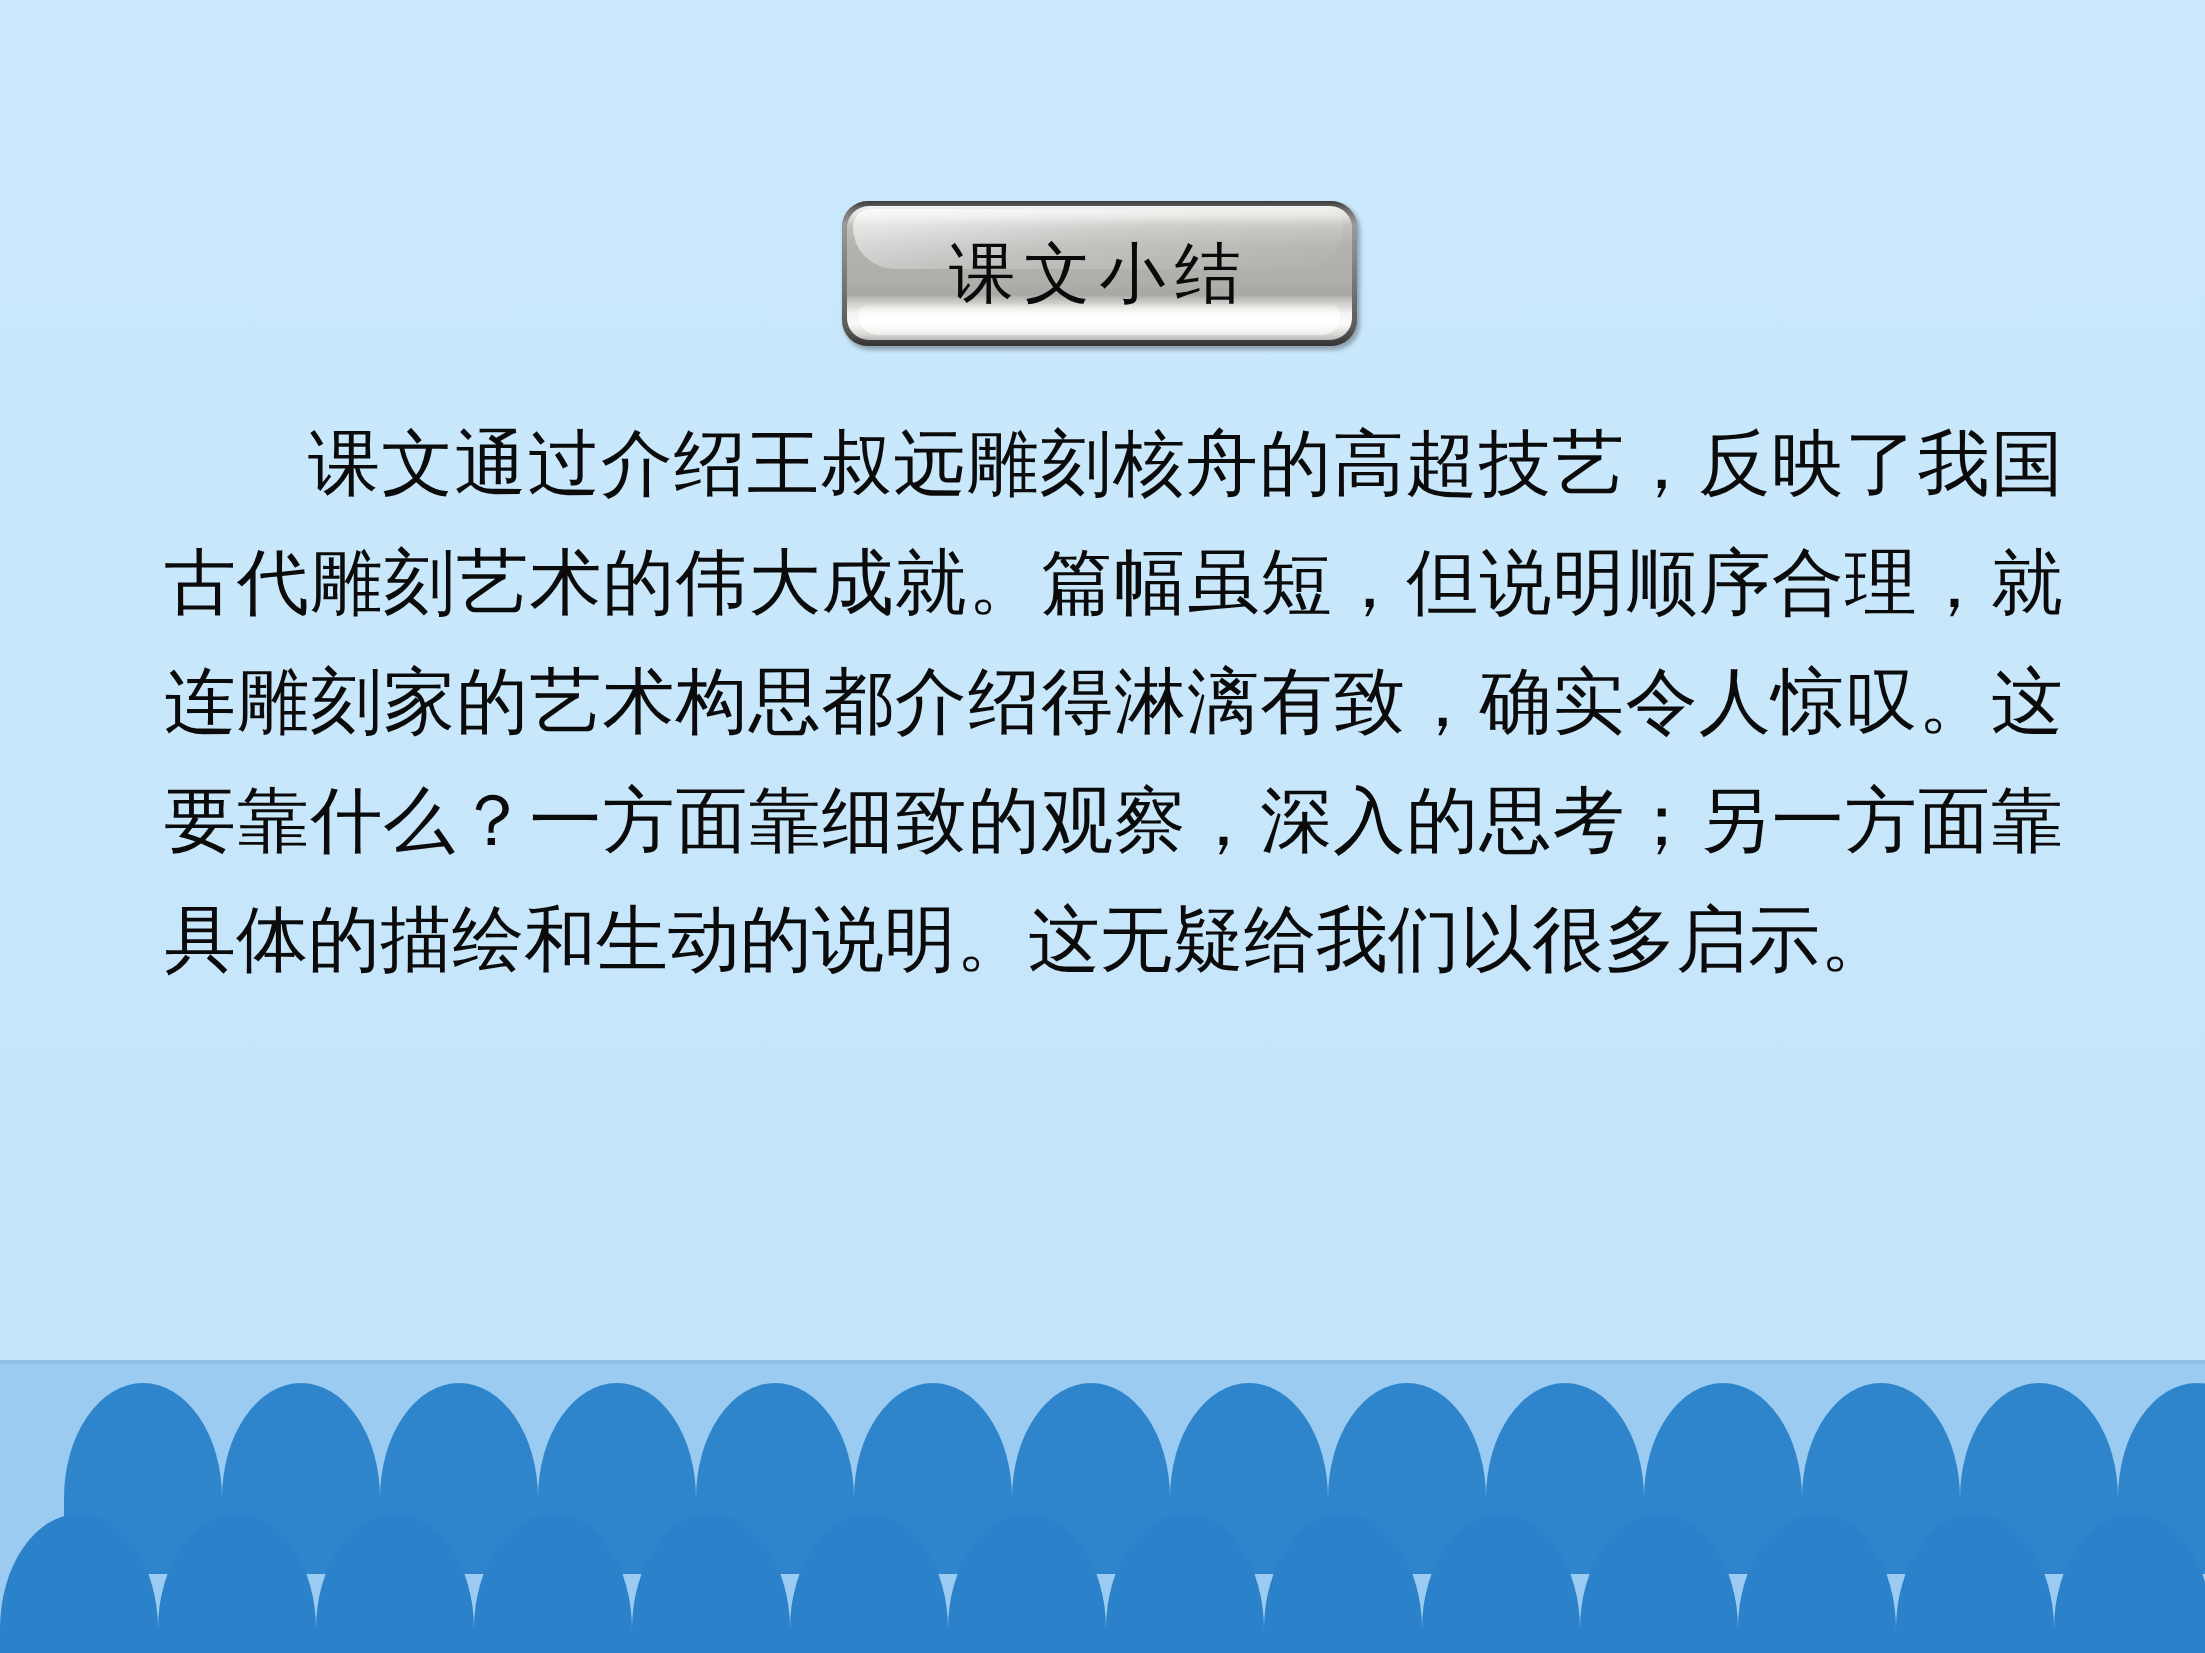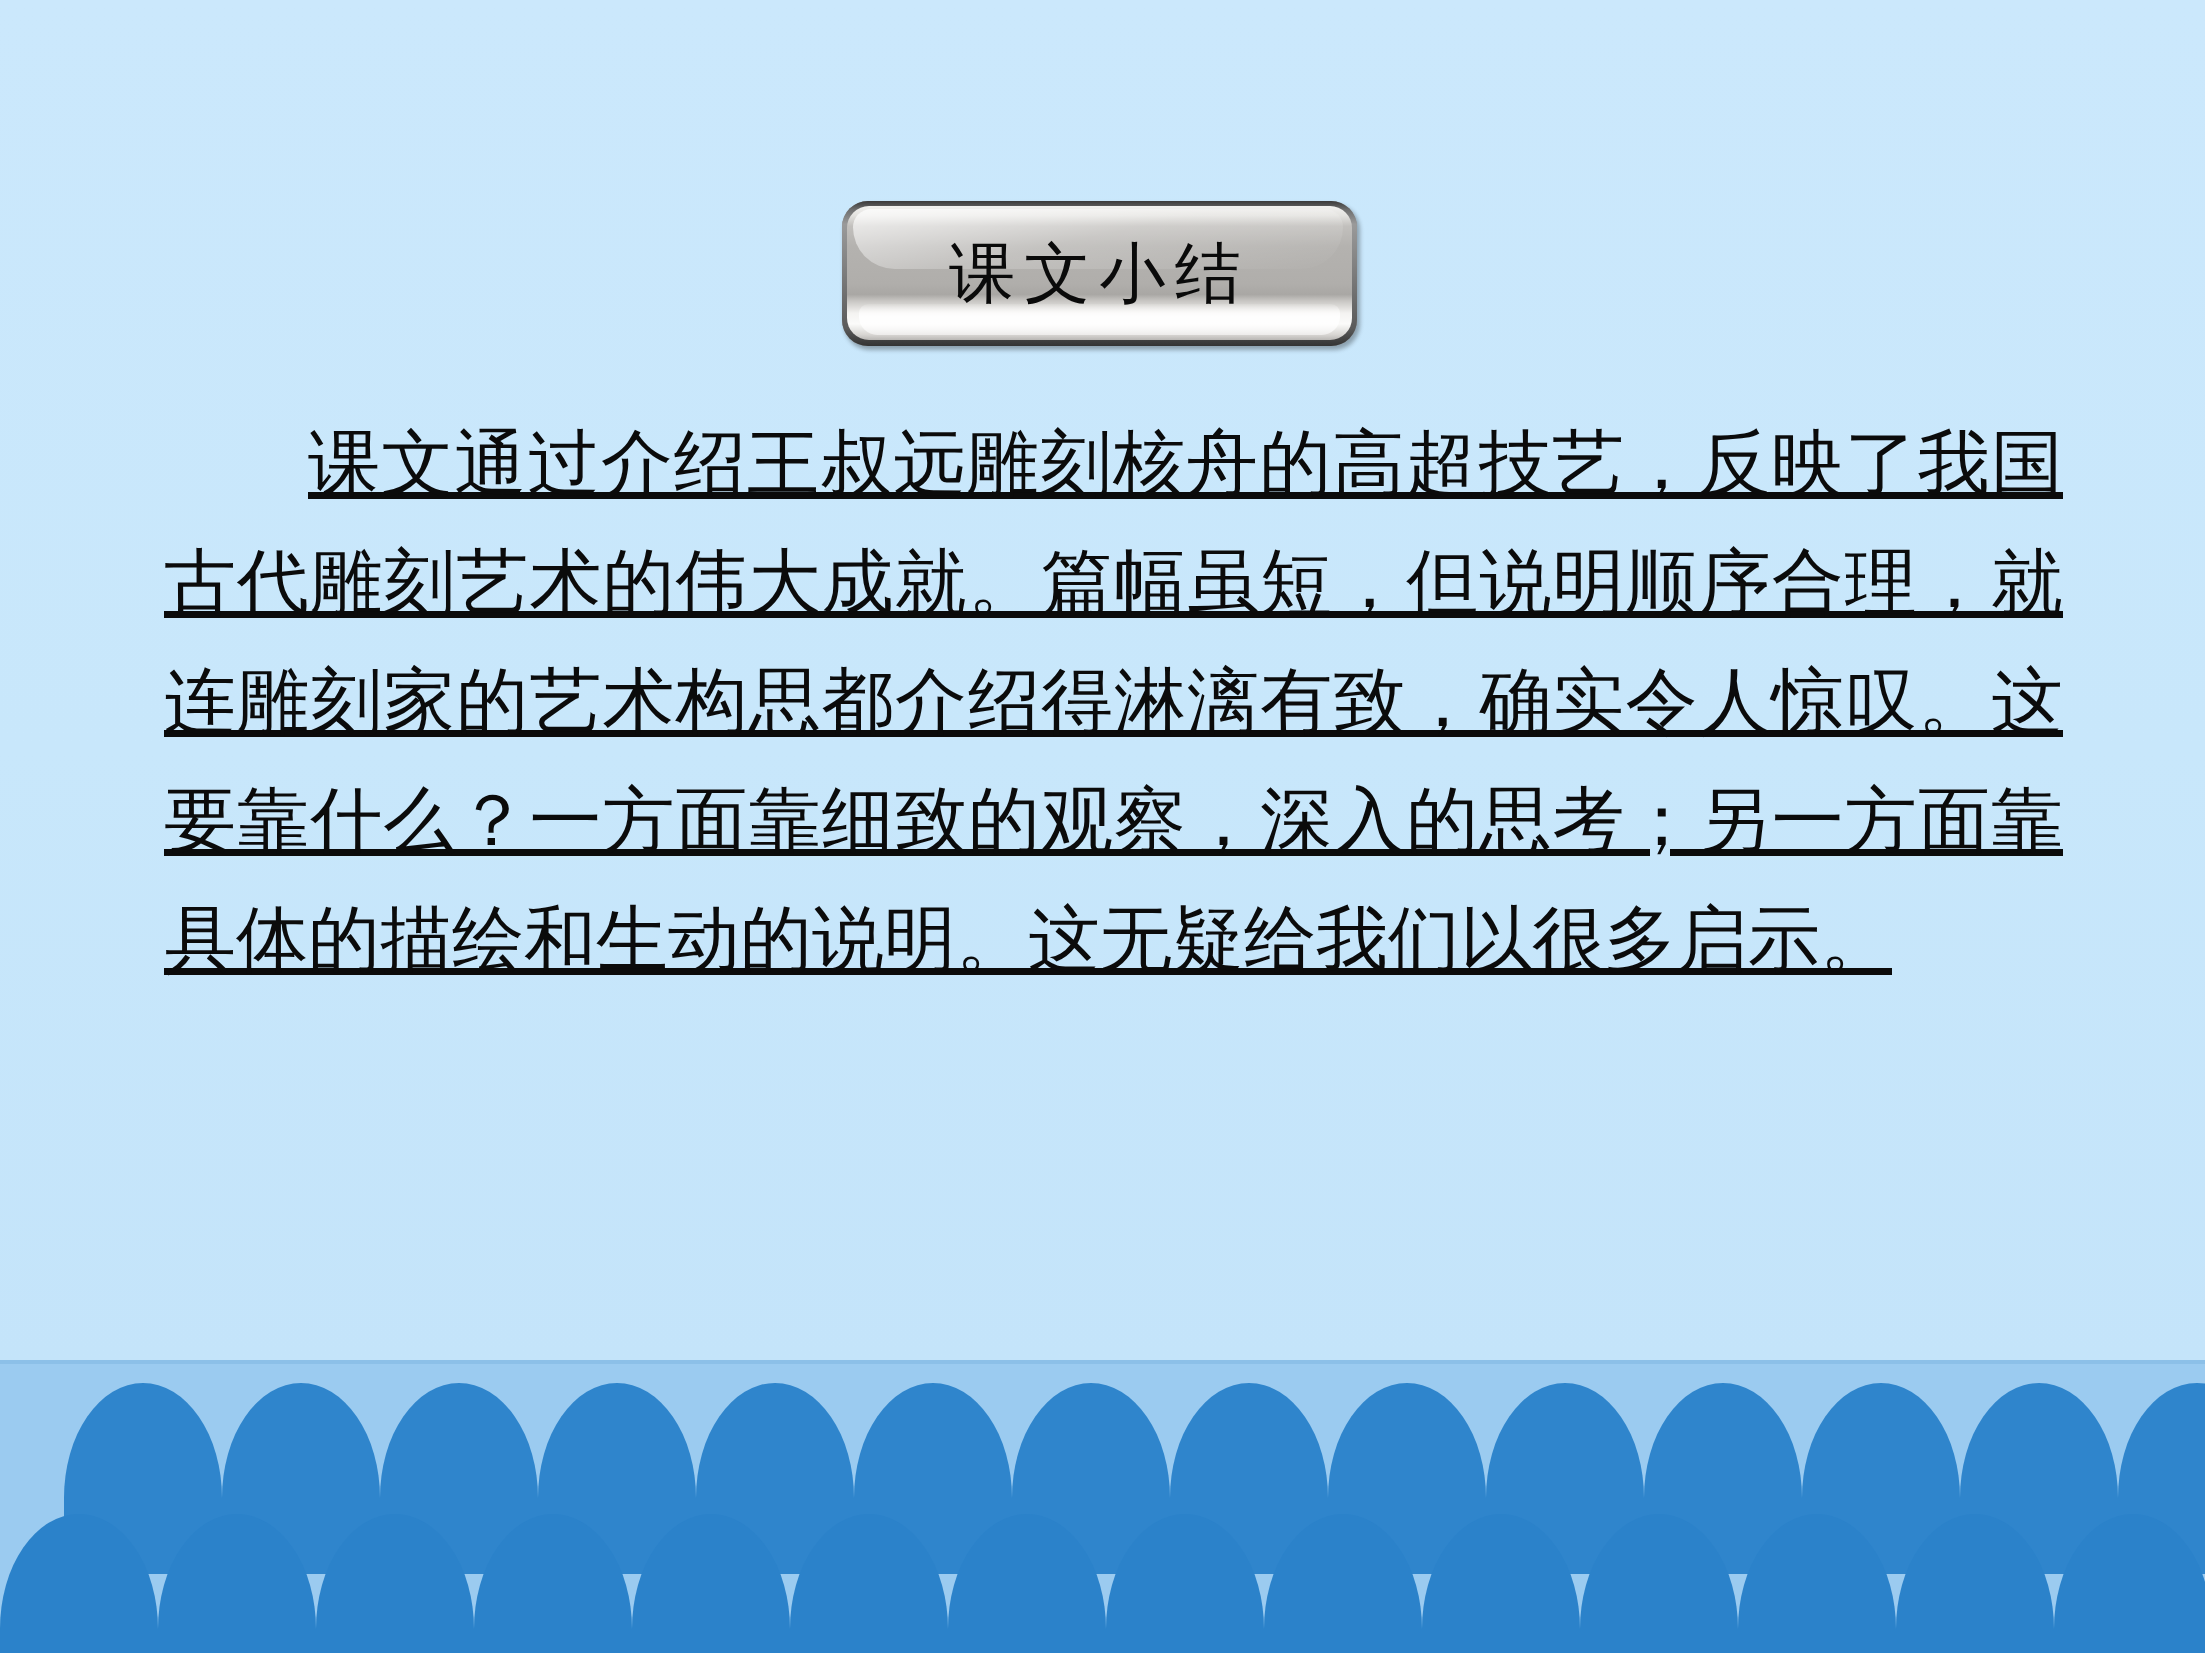--- a/index.html
+++ b/index.html
@@ -114,21 +114,20 @@
     width: 1899px;
     font-family: "DejaVu Serif", "Liberation Serif", serif;
     font-size: 72px;
     line-height: 119px;
     color: #0b0b0b;
     text-align: justify;
     text-justify: inter-character;
     text-indent: 144px;
     letter-spacing: 0px;
     word-break: break-all;
-    text-decoration: underline;
   }
 
   
   .footer-band {
     position: absolute;
     left: 0;
     bottom: 0;
     width: 2205px;
     height: 294px;
     overflow: hidden;

